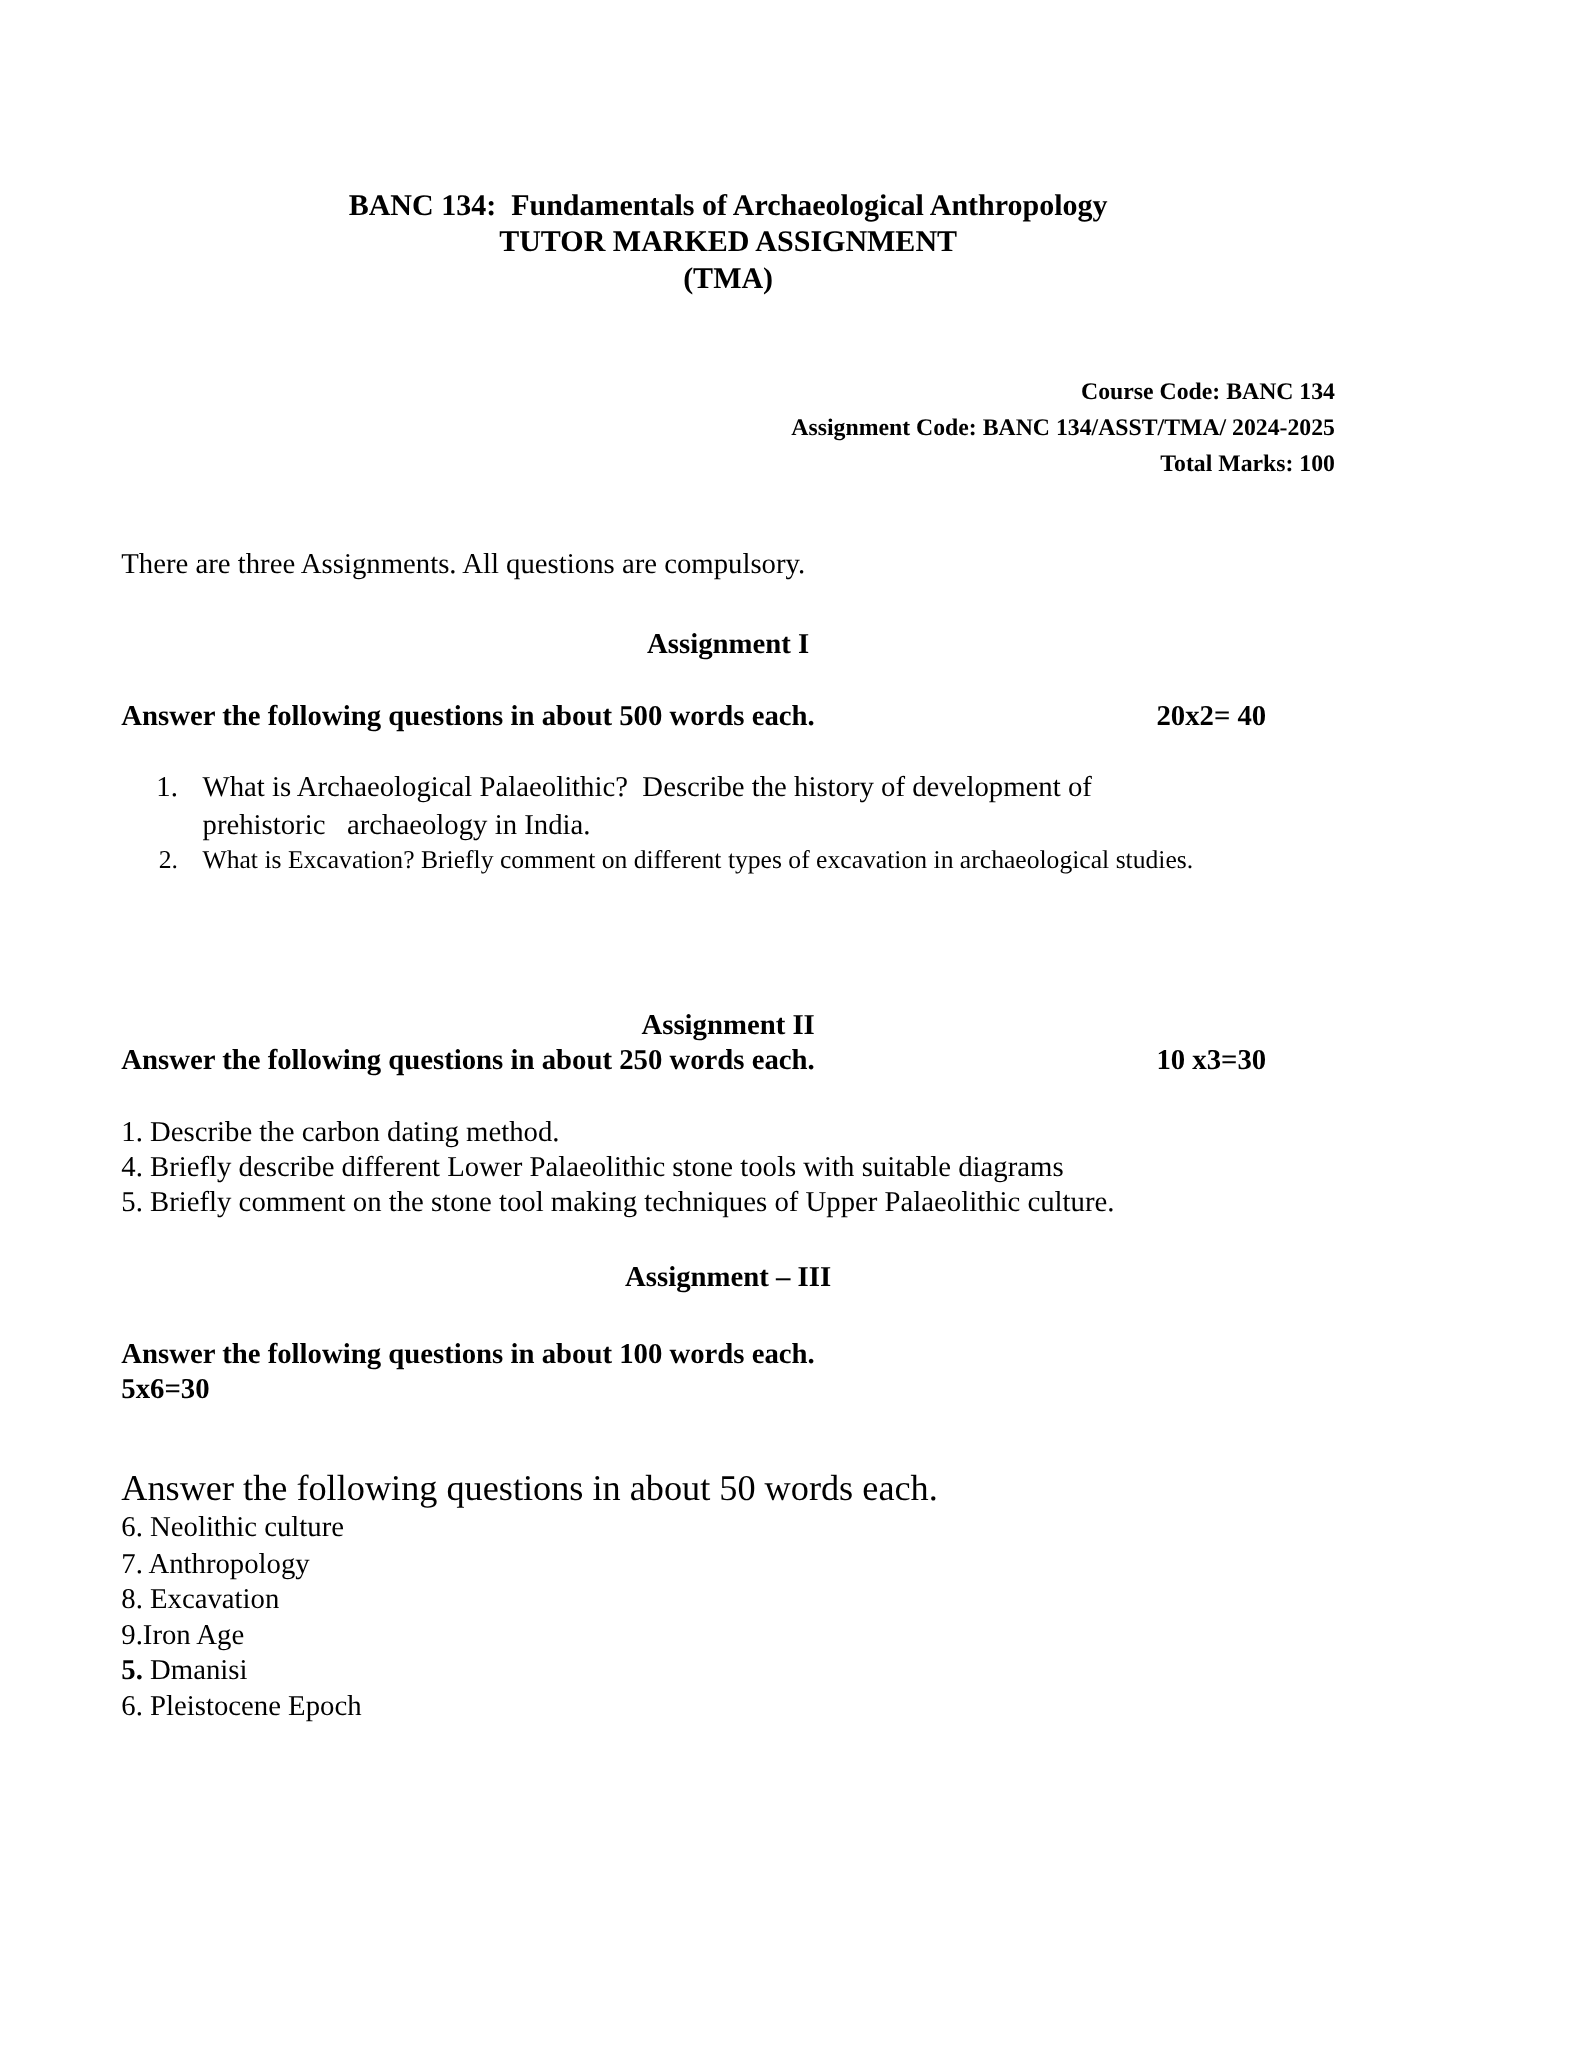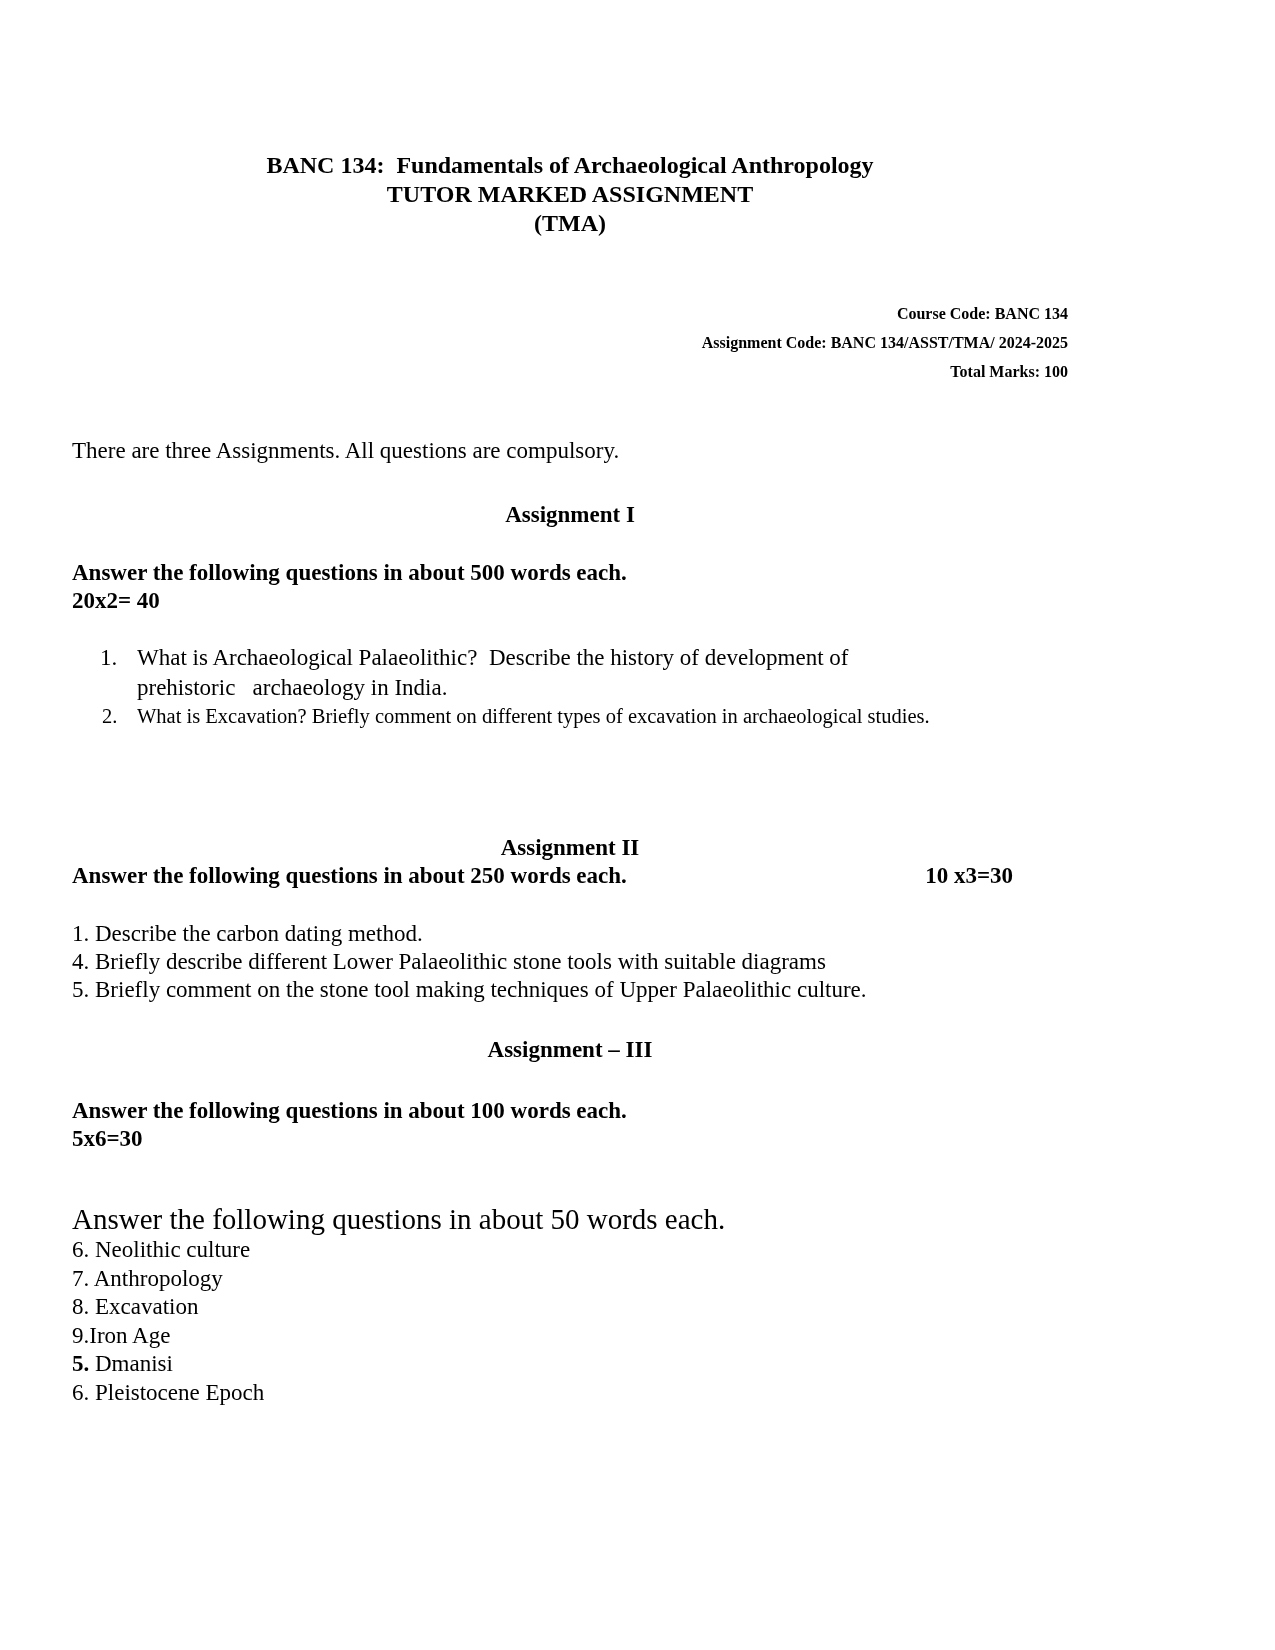--- a/index.html
+++ b/index.html
@@ -6,38 +6,38 @@
   html, body { background: #ffffff; }
   body {
     width: 1275px; height: 1650px;
     font-family: "Liberation Serif", "DejaVu Serif", serif;
     color: #000000;
     position: relative;
     overflow: hidden;
   }
   .page {
     width: 1275px; height: 1650px;
-    padding: 151px 207px 0 72px;
+    padding: 151px 207px 0 97px;
   }
   .pre { white-space: pre-wrap; }
 
   
   .title-block {
     text-align: center;
     font-weight: bold;
     font-size: 24px;
     line-height: 29px;
   }
 
   
   .codes-block {
     margin-top: 61px;
     text-align: right;
     font-weight: bold;
-    font-size: 16px;
+    font-size: 19px;
     line-height: 29px;
   }
 
   
   .intro {
     margin-top: 51px;
     font-size: 23px;
     line-height: 28px;
   }
 
@@ -54,21 +54,21 @@
 
   
   .answer-row {
     display: flex;
     justify-content: space-between;
     align-items: baseline;
     font-weight: bold;
     font-size: 23px;
     line-height: 28px;
   }
-  .r1 { margin-top: 30px; flex-direction: column; }
+  .r1 { margin-top: 30px; }
   .r2 { }
   .r3 { margin-top: 33px; flex-direction: column; }
   .marks { margin-right: 55px; white-space: nowrap; }
 
   
   .qlist1 { margin-top: 28px; }
   .q-item { display: flex; font-size: 23px; line-height: 30px; }
   .q-num { flex: none; margin-left: 28px; width: 37px; }
   .q-body { flex: 1; }
   .q-item.q-small { font-size: 20.5px; line-height: 27px; }

